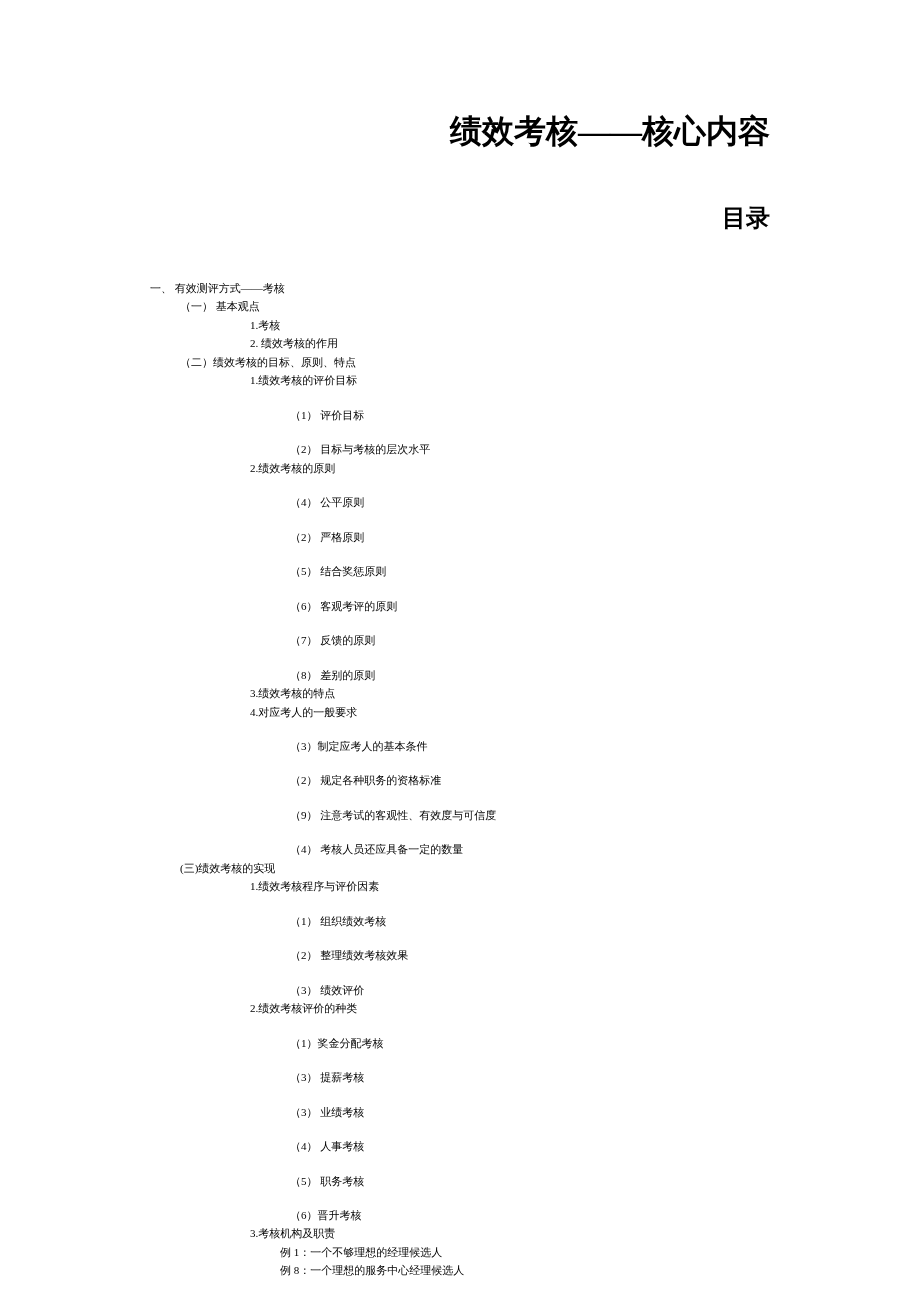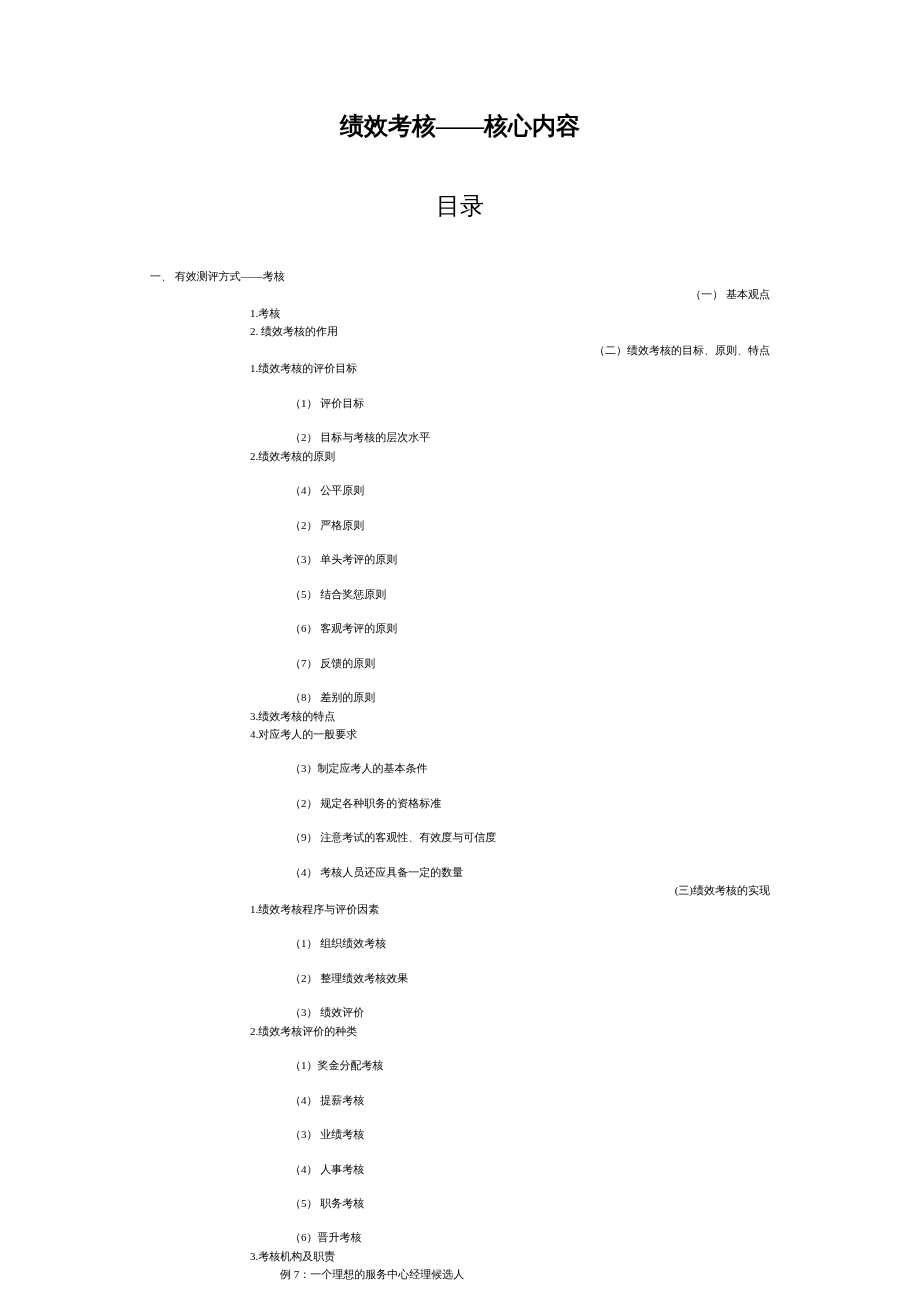--- a/index.html
+++ b/index.html
@@ -5,38 +5,38 @@
     * { margin: 0; padding: 0; box-sizing: border-box; }
     body {
       width: 920px;
       height: 1302px;
       background: #fff;
       font-family: "SimSun", "宋体", serif;
       color: #000;
       padding: 110px 150px 0 150px;
     }
     .title {
-      text-align: center;
-      font-size: 24px;
+      text-align: right;
+      font-size: 32px;
       font-weight: bold;
       margin-bottom: 45px;
     }
     .subtitle {
-      text-align: center;
+      text-align: right;
       font-size: 24px;
-      font-weight: normal;
+      font-weight: bold;
       margin-bottom: 45px;
       margin-top: 48px;
     }
     .outline {
       font-size: 11px;
       line-height: 1.68;
     }
     .l1 { padding-left: 0; }
-    .l2 { padding-left: 30px; text-align: right; }
+    .l2 { padding-left: 30px; }
     .l3 { padding-left: 100px; }
     .l4 { padding-left: 140px; margin-top: 16px; }
     .l4b { padding-left: 130px; }
   </style>
 </head>
 <body>
 
 <div class="title">绩效考核——核心内容</div>
 <div class="subtitle">目录</div>
 
@@ -45,38 +45,38 @@
   <div class="l2">（一） 基本观点</div>
   <div class="l3">1.考核</div>
   <div class="l3">2. 绩效考核的作用</div>
   <div class="l2">（二）绩效考核的目标、原则、特点</div>
   <div class="l3">1.绩效考核的评价目标</div>
   <div class="l4">（1） 评价目标</div>
   <div class="l4">（2） 目标与考核的层次水平</div>
   <div class="l3">2.绩效考核的原则</div>
   <div class="l4">（4） 公平原则</div>
   <div class="l4">（2） 严格原则</div>
-  <div class="l4">（3） 单头考评的原则</div>
   <div class="l4">（5） 结合奖惩原则</div>
   <div class="l4">（6） 客观考评的原则</div>
   <div class="l4">（7） 反馈的原则</div>
   <div class="l4">（8） 差别的原则</div>
   <div class="l3">3.绩效考核的特点</div>
   <div class="l3">4.对应考人的一般要求</div>
   <div class="l4">（3）制定应考人的基本条件</div>
   <div class="l4">（2） 规定各种职务的资格标准</div>
   <div class="l4">（9） 注意考试的客观性、有效度与可信度</div>
   <div class="l4">（4） 考核人员还应具备一定的数量</div>
   <div class="l2">(三)绩效考核的实现</div>
   <div class="l3">1.绩效考核程序与评价因素</div>
   <div class="l4">（1） 组织绩效考核</div>
   <div class="l4">（2） 整理绩效考核效果</div>
   <div class="l4">（3） 绩效评价</div>
   <div class="l3">2.绩效考核评价的种类</div>
   <div class="l4">（1）奖金分配考核</div>
-  <div class="l4">（4） 提薪考核</div>
+  <div class="l4">（3） 提薪考核</div>
   <div class="l4">（3） 业绩考核</div>
   <div class="l4">（4） 人事考核</div>
   <div class="l4">（5） 职务考核</div>
   <div class="l4">（6）晋升考核</div>
   <div class="l3">3.考核机构及职责</div>
-  <div class="l4b">例 7：一个理想的服务中心经理候选人</div>
+  <div class="l4b">例 1：一个不够理想的经理候选人</div>
+  <div class="l4b">例 8：一个理想的服务中心经理候选人</div>
 </div>
 
 </body></html>

